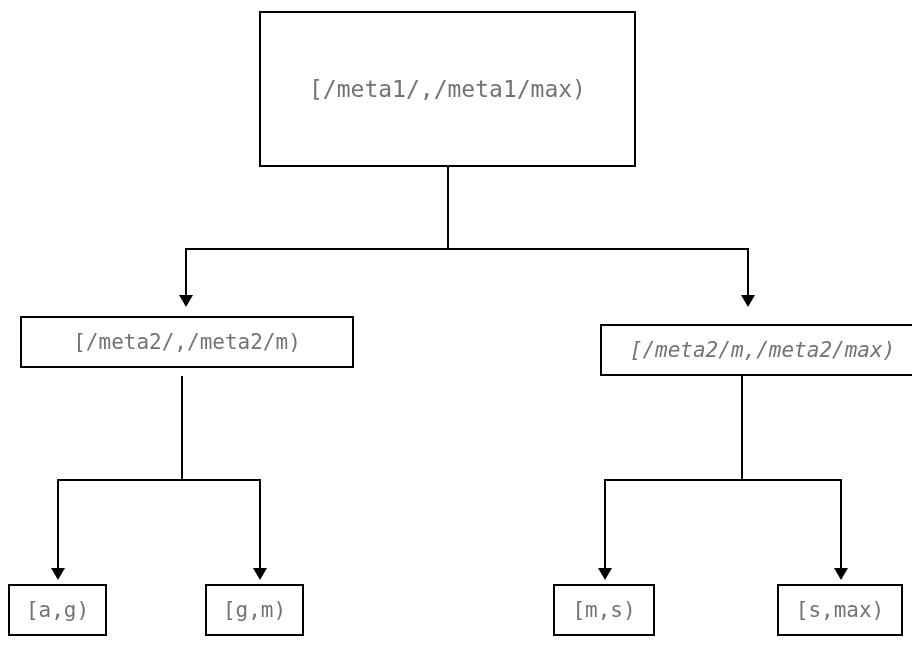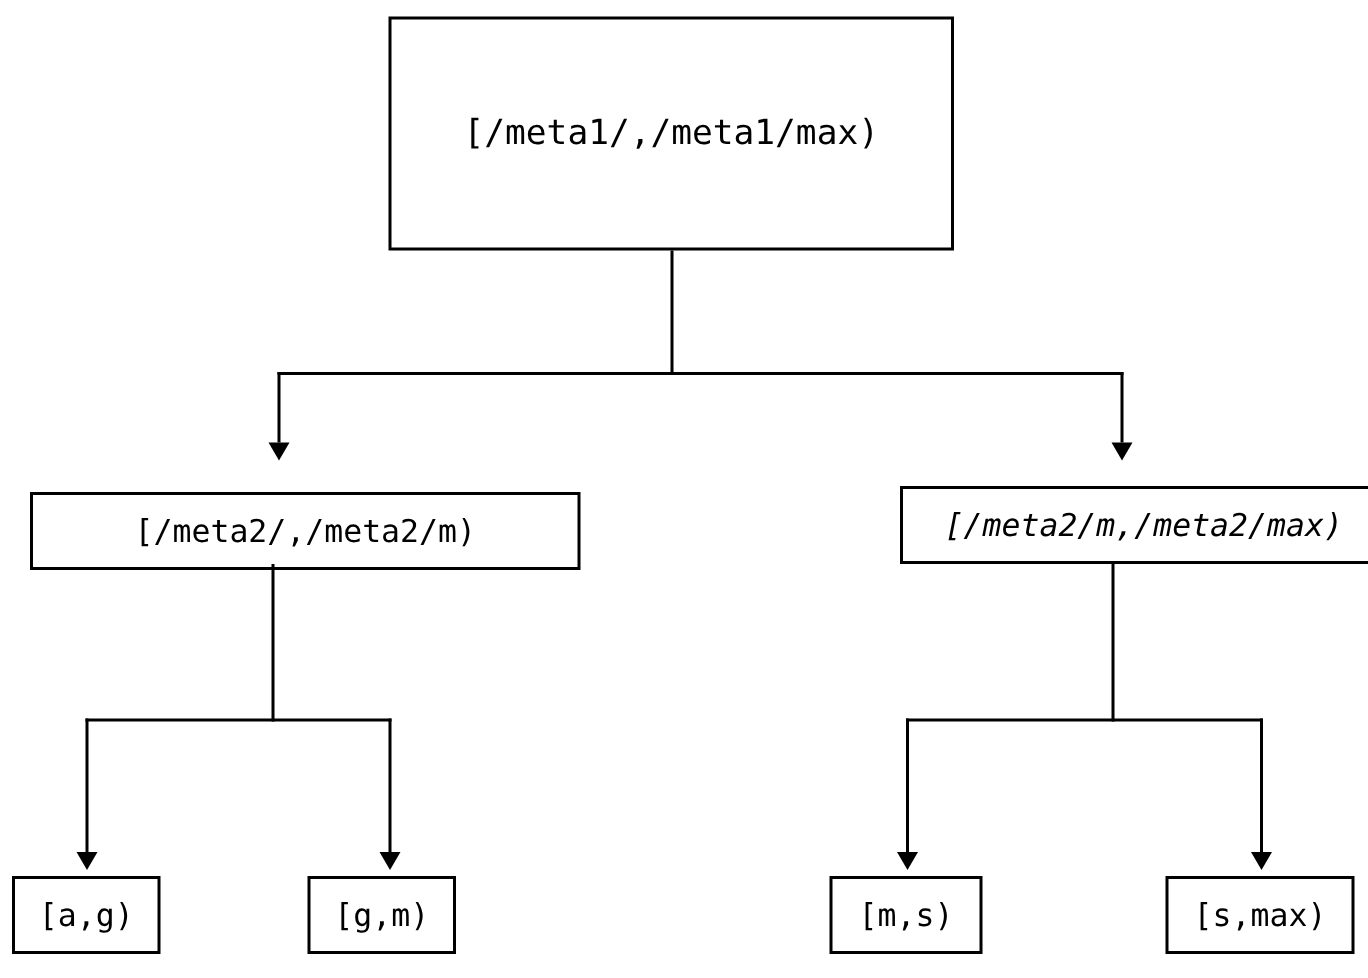--- a/index.html
+++ b/index.html
@@ -22,21 +22,21 @@
     border: 2px solid #000000;
     background: #ffffff;
     display: flex;
     align-items: center;
     justify-content: center;
     color: #000000;
     white-space: pre;
   }
   .node-label {
     display: block;
-    color: #000000;
+    color: #737373;
     white-space: pre;
     line-height: 1;
   }
   .node-root   { font-size: 23px; }
   .node-mid    { font-size: 21px; }
   .node-leaf   { font-size: 21px; }
   .edge-v {
     position: absolute;
     width: 2px;
     background: #000000;
@@ -66,21 +66,21 @@
 
   <div class="edge-v" style="left:447px; top:167px; height:83px;"></div>
   <div class="edge-h" style="left:185px; top:248px; width:564px;"></div>
 
   <div class="edge-v" style="left:185px; top:248px; height:47px;"></div>
   <div class="arrowhead" style="left:179px; top:295px;"></div>
 
   <div class="edge-v" style="left:747px; top:248px; height:47px;"></div>
   <div class="arrowhead" style="left:741px; top:295px;"></div>
 
-  <div class="node node-mid" style="left:20px; top:328px; width:367px; height:52px;">
+  <div class="node node-mid" style="left:20px; top:316px; width:334px; height:52px;">
     <span class="node-label">[/meta2/,/meta2/m)</span>
   </div>
 
   <div class="node node-mid" style="left:600px; top:324px; width:325px; height:52px;font-style:italic;">
     <span class="node-label">[/meta2/m,/meta2/max)</span>
   </div>
 
   <div class="edge-v" style="left:181px; top:376px; height:105px;"></div>
   <div class="edge-h" style="left:57px; top:479px; width:204px;"></div>
 

